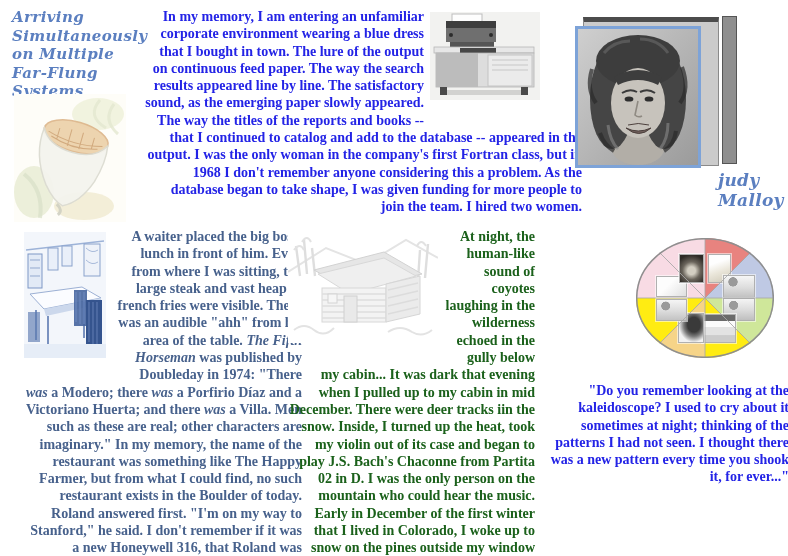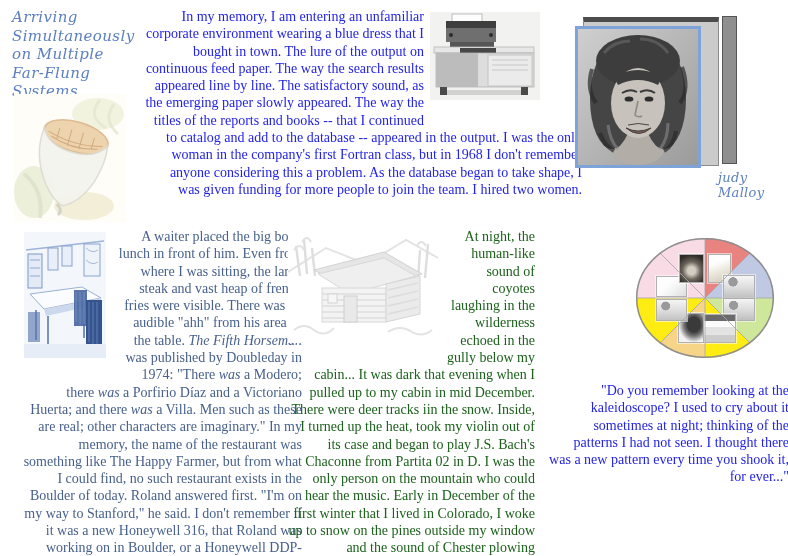--- a/index.html
+++ b/index.html
@@ -1,24 +1,24 @@
 <!DOCTYPE html>
 <html style="--text-blue: #2323e6; --text-slate: #47618c; --text-green: #1b611b; --script-blue: #5b7fc0; --portrait-border: #7da3d8;"><head>
 <meta charset="utf-8">
 <style>
   html,body{margin:0;padding:0;background:#ffffff;}
   .page{position:relative;width:788px;height:556px;background:#fff;overflow:hidden;
-        font-family:"Liberation Serif", serif;}
+        font-family:"Liberation Serif", serif;font-weight:bold;}
 
   
   .site-title{position:absolute;left:12px;top:8px;width:150px;
     font-family:"DejaVu Serif", serif;font-style:italic;font-size:15px;line-height:18.5px;
     letter-spacing:.4px;color:var(--script-blue,#5b7fc0);white-space:pre-line;}
   .byline{position:absolute;left:143px;top:158px;font-family:"DejaVu Serif", serif;
-    font-style:italic;font-size:13px;color:var(--script-blue,#5b7fc0);letter-spacing:.3px;}
+    font-style:italic;font-size:17px;color:var(--script-blue,#5b7fc0);letter-spacing:.3px;}
 
   
   .para{font-size:14px;line-height:17.3px;text-align:right;}
   .fortran-para{position:absolute;left:145px;top:8px;width:437px;color:var(--text-blue,#2323e6);}
   .restaurant-para{position:absolute;left:22px;top:228px;width:280px;color:var(--text-slate,#47618c);}
   .cabin-para{position:absolute;left:288px;top:228px;width:247px;color:var(--text-green,#1b611b);}
   .kaleido-para{position:absolute;left:549px;top:382px;width:240px;color:var(--text-blue,#2323e6);}
 
   
   .computer-float{float:right;width:152px;height:116px;margin:2px 0 0 6px;position:relative;}

